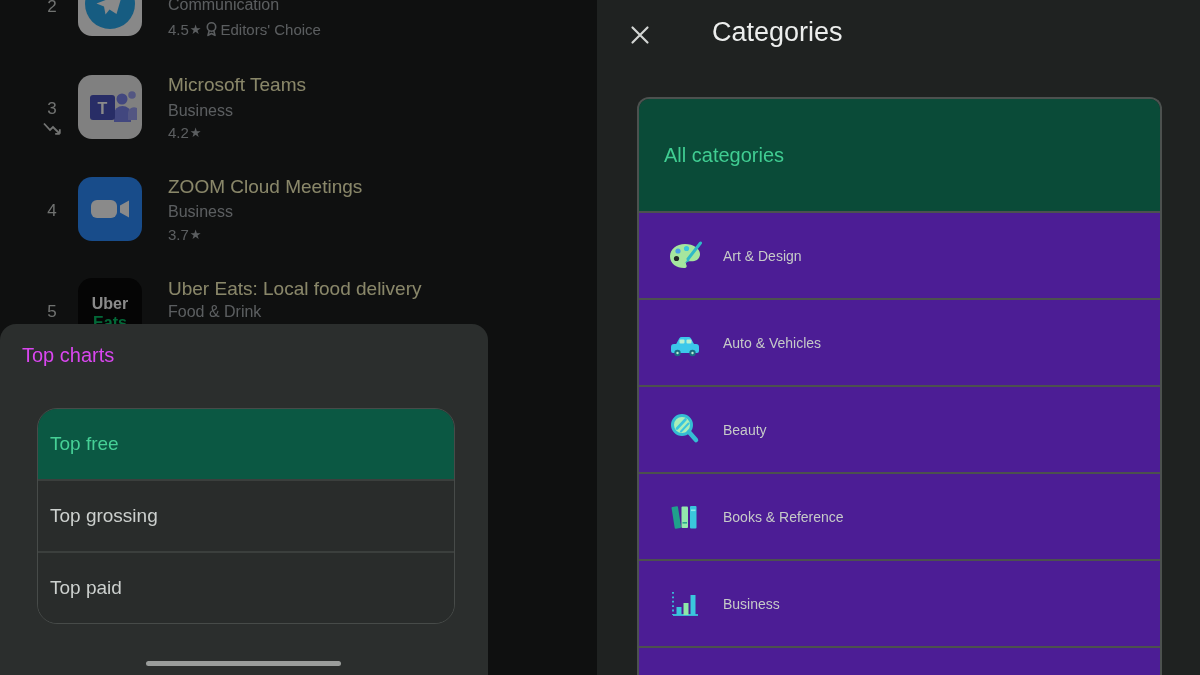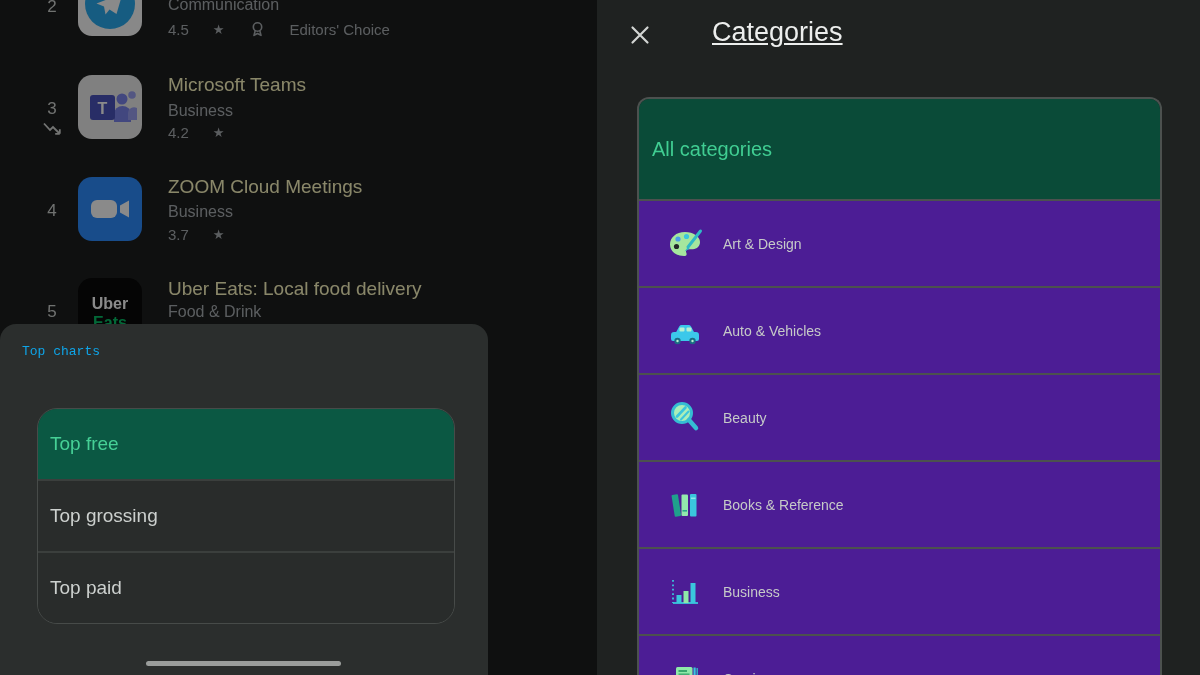--- a/index.html
+++ b/index.html
@@ -6,49 +6,49 @@
   #screen{position:relative;width:1200px;height:675px;overflow:hidden;
     font-family:"Liberation Sans","DejaVu Sans",sans-serif;background:#141515;}
 
   
   .left-pane{position:absolute;left:0;top:0;width:597px;height:675px;background:#1d1f1f;overflow:hidden;}
   .app-row{position:absolute;left:0;width:560px;height:104px;}
   .rank{position:absolute;left:40px;width:24px;text-align:center;font-size:17px;color:#cfd2d0;line-height:18px;}
   .app-icon{position:absolute;left:78px;width:64px;height:64px;}
   .app-title{position:absolute;left:168px;font-size:19px;line-height:22px;color:#fef9c3;white-space:nowrap;}
   .app-cat{position:absolute;left:168px;font-size:16px;line-height:20px;color:#a9aeb2;white-space:nowrap;}
-  .rating-row{position:absolute;left:168px;height:20px;display:flex;align-items:center;gap:24px;color:#a9aeb2;}
+  .rating-row{position:absolute;left:168px;height:20px;display:flex;align-items:center;gap:1px;color:#a9aeb2;}
   .rating-num{font-size:15px;}
   .star{font-size:13px;line-height:13px;}
   .badge-label{font-size:15px;}
   .trend{position:absolute;left:43px;}
   .scrim{position:absolute;inset:0;background:rgba(0,0,0,0.46);}
 
   
   .sheet{position:absolute;left:0;top:324px;width:488px;height:351px;background:#2b2e2d;
     border-radius:16px 16px 0 0;z-index:20;}
-  .sheet-title{position:absolute;left:22px;top:20px;font-size:13px;font-weight:500;color:#0ea5e9;font-family:Liberation Mono, monospace;}
+  .sheet-title{position:absolute;left:22px;top:20px;font-size:20px;font-weight:500;color:#d946ef;}
   .option-group{position:absolute;left:37px;top:84px;width:418px;border:1px solid #474b49;
     border-radius:20px;overflow:hidden;box-sizing:border-box;}
   .option{height:70px;display:flex;align-items:center;padding-left:12px;background:#292c2b;
     font-size:19px;color:#ccd0ce;cursor:pointer;}
   .option + .option{border-top:2px solid #3b3f3d;}
   .option.selected{background:#0b5843;color:#46d096;font-weight:500;}
   .drag-handle{position:absolute;left:146px;top:337px;width:195px;height:4.5px;border-radius:3px;background:#9a9d9b;}
 
   
   .right-panel{position:absolute;left:597px;top:0;width:603px;height:675px;background:#1f2221;overflow:hidden;}
   .close-btn{position:absolute;left:33px;top:25px;width:20px;height:20px;cursor:pointer;}
-  .panel-title{position:absolute;left:115px;top:15px;font-size:27px;line-height:34px;font-weight:500;color:#eceeed;text-decoration:underline;}
+  .panel-title{position:absolute;left:115px;top:15px;font-size:27px;line-height:34px;font-weight:500;color:#eceeed;}
   .cat-list{position:absolute;left:40px;top:97px;width:525px;height:578px;box-sizing:border-box;
     border:2px solid #4c514f;border-bottom:none;border-radius:12px 12px 0 0;overflow:hidden;}
   .cat-row{height:85px;display:flex;align-items:center;padding-left:26px;background:#4c1d95;
     font-size:14px;color:#c6cac8;cursor:pointer;}
   .cat-row + .cat-row{border-top:2px solid #4c514f;}
-  .cat-row.selected{height:100px;background:#0a4b38;color:#40cd92;font-size:20px;font-weight:500;padding-left:13px;}
+  .cat-row.selected{height:112px;background:#0a4b38;color:#40cd92;font-size:20px;font-weight:500;padding-left:25px;}
   .cat-icon{width:40px;height:40px;margin-right:18px;flex:none;}
   .cat-label{white-space:nowrap;}
 </style>
 </head>
 <body>
 
 <div id="screen">
 
   <div class="left-pane">
 

